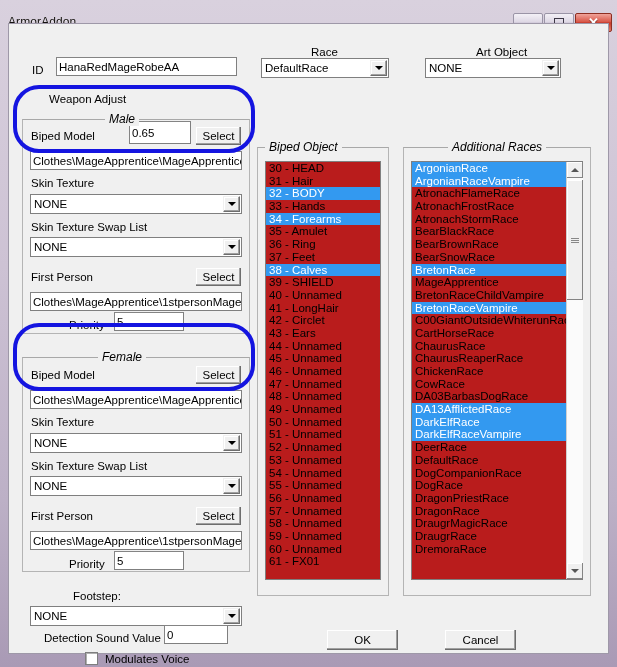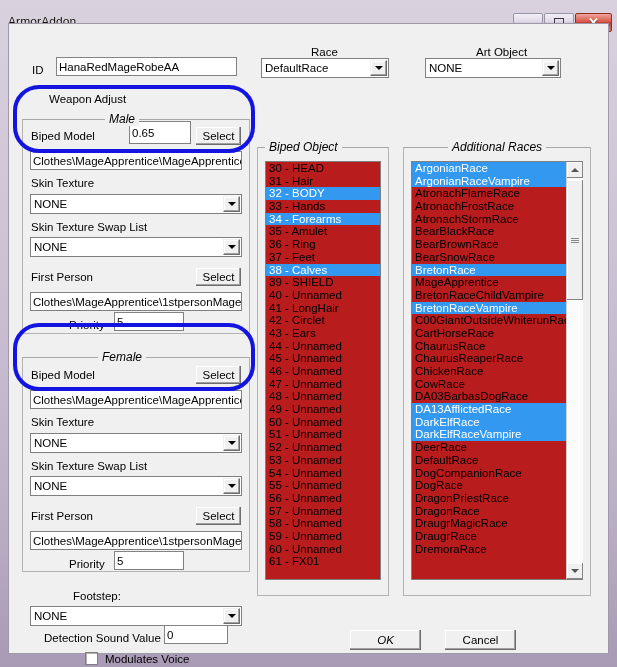--- a/index.html
+++ b/index.html
@@ -379,21 +379,21 @@
           <div class="tri-down"></div>
         </div>
     </div>
 
     <div class="lbl" style="left:35px; top:608px;">Detection Sound Value</div>
     <div class="txtbox" style="left:155px; top:601px; width:64px; height:19px;">0</div>
 
     <div class="chk" style="left:76px; top:628px;"></div>
     <div class="lbl" style="left:96px; top:629px;">Modulates Voice</div>
 
-    <div class="btn" style="left:340px; top:605px; width:73px; height:22px;font-style:italic;">OK</div>
+    <div class="btn" style="left:317px; top:605px; width:73px; height:22px;">OK</div>
     <div class="btn" style="left:435px; top:605px; width:73px; height:22px;">Cancel</div>
 
   </div>
 
   <div class="anno" style="left:13px; top:85px; width:242px; height:68px;"></div>
   <div class="anno" style="left:13px; top:323px; width:242px; height:68px;"></div>
 
 </div>
 
 </body></html>

